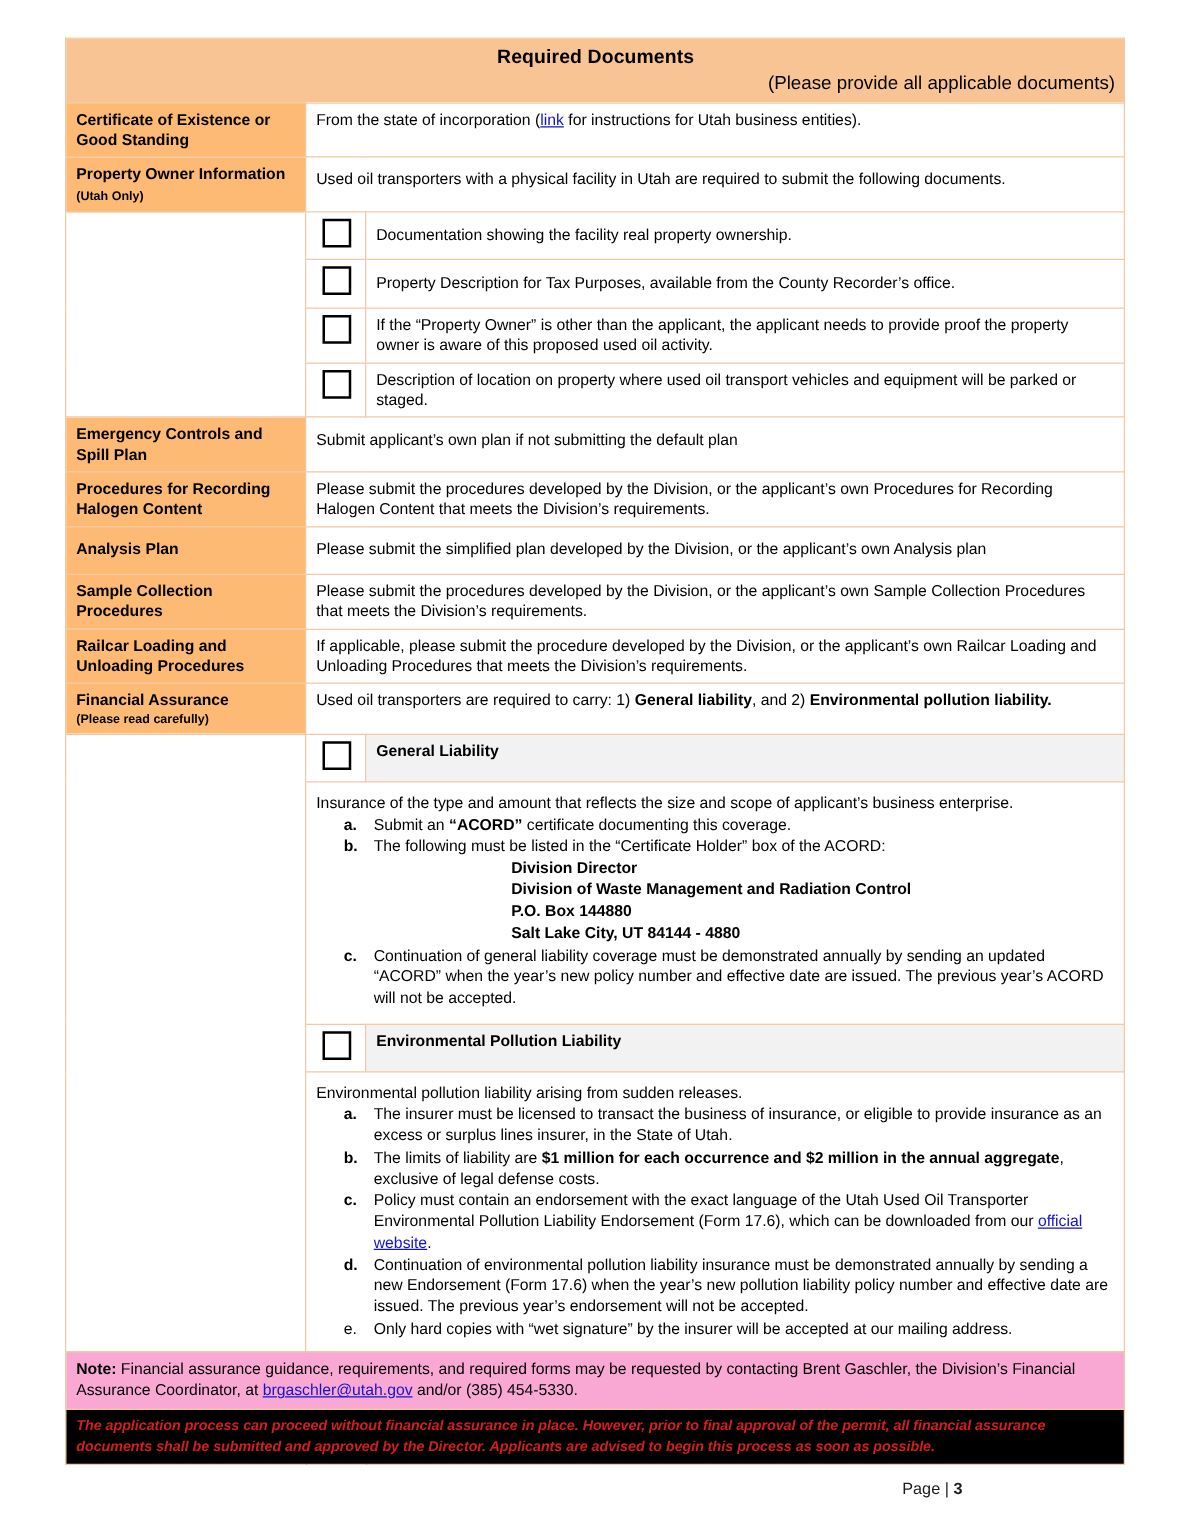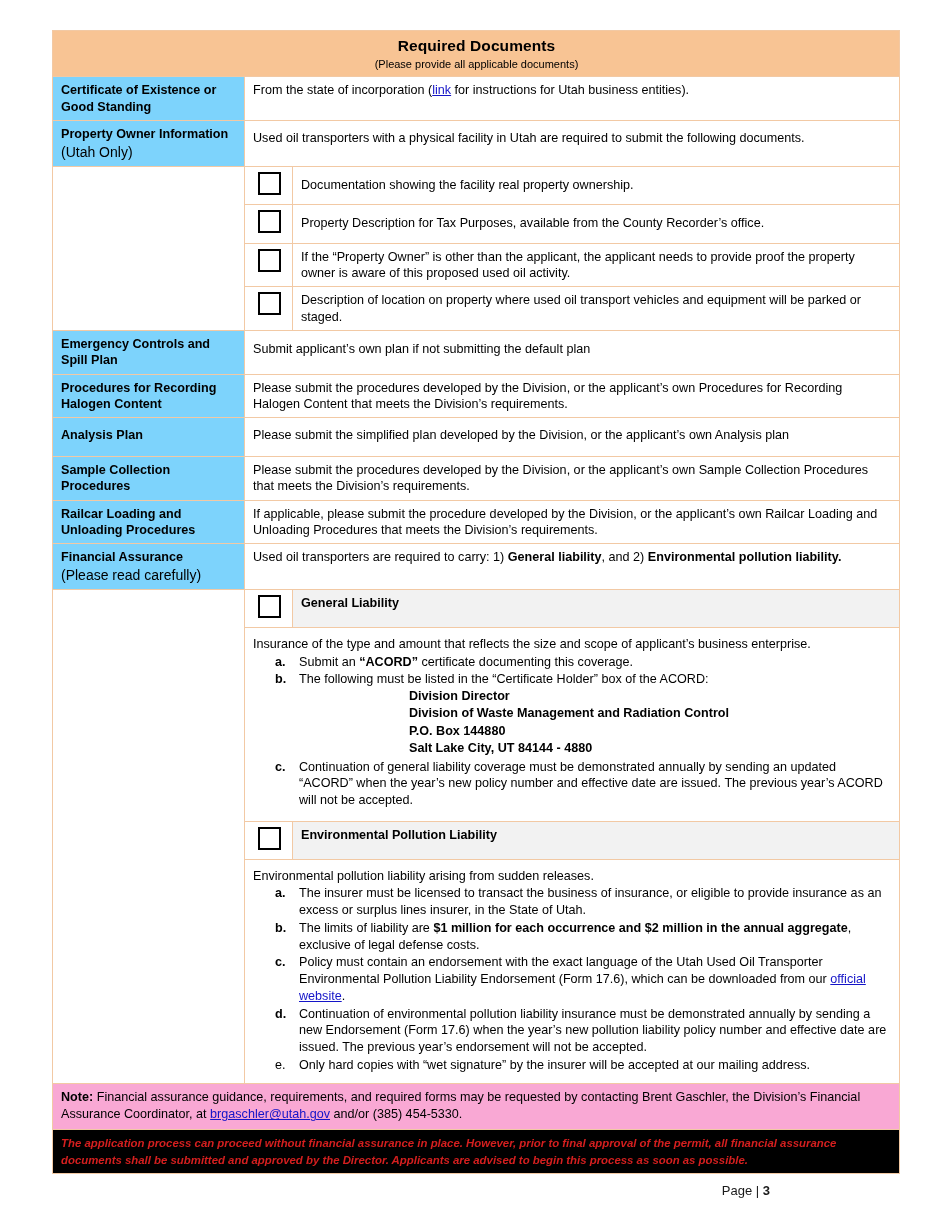--- a/index.html
+++ b/index.html
@@ -46,34 +46,35 @@
     text-align: center;
     padding: 7px 6px 7px 6px;
     border: 1px solid #f2c9a4;
   }
   .hdr-title {
     font-size: 15.5px;
     font-weight: bold;
     letter-spacing: .1px;
   }
   .hdr-sub {
-    font-size: 11px;
+    font-size: 15px;
     margin-top: 1px;
+    text-align: right;
   }
 
   
   .label-cell {
-    background: #7dd3fc;
+    background: #fdba74;
     font-weight: bold;
     width: 192px;
     padding-top: 6px;
   }
   .label-cell .normal {
-    font-weight: normal;
-    font-size: 14px;
+    font-weight: bold;
+    font-size: 10px;
   }
   .label-blank {
     background: #ffffff;
     border-right: 1px solid #f2c9a4;
   }
 
   
   .cb-cell {
     width: 48px;
     background: #ffffff;

